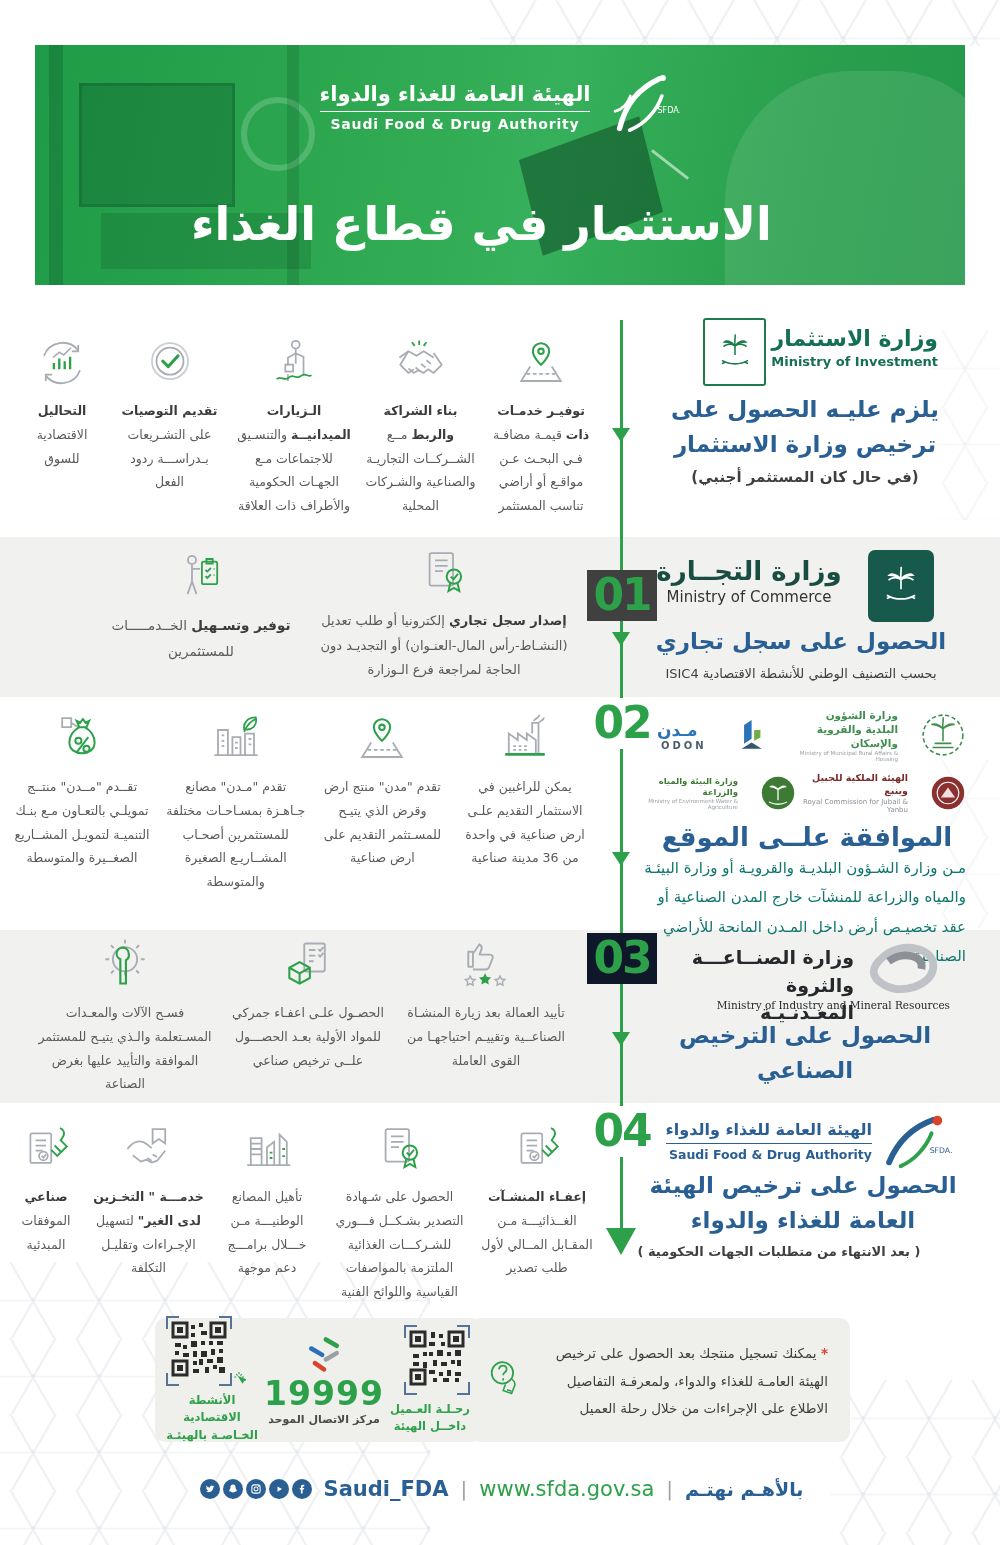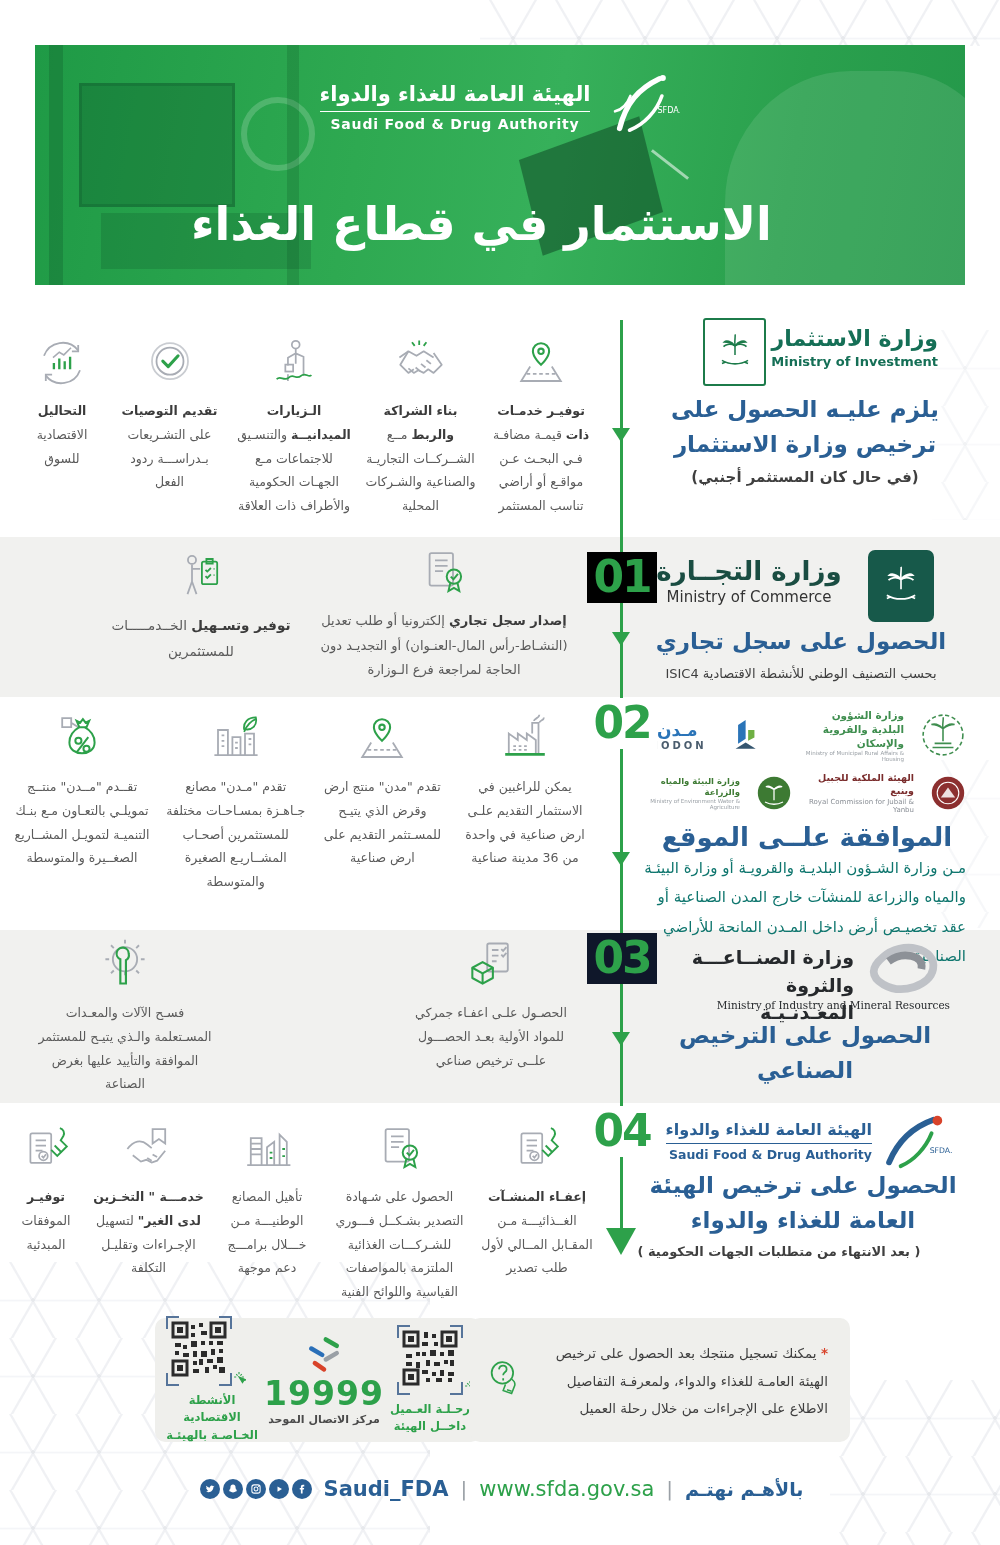--- a/index.html
+++ b/index.html
@@ -28,21 +28,21 @@
   .num{position:absolute;left:587px;width:70px;text-align:center;font-size:44px;font-weight:bold;color:#2da14a;line-height:1.15;letter-spacing:-2px;z-index:5;}
   
   .items{position:absolute;display:flex;justify-content:space-between;z-index:2;}
   .item{display:flex;flex-direction:column;align-items:center;text-align:center;}
   .icn{height:58px;display:flex;align-items:flex-end;justify-content:center;margin-bottom:9px;}
   .txt{font-size:12.5px;line-height:1.9;color:#5a5a5a;}
   .txt b{color:#3b3b3b;}
   .h-blue{color:#2a5f94;font-weight:bold;text-align:center;line-height:1.5;z-index:2;}
   .subnote{color:#3f3f3f;text-align:center;z-index:2;}
   .mname-ar{font-weight:bold;color:#156f56;}
-  .logoblock{display:flex;align-items:center;gap:16px;}
+  .logoblock{display:flex;align-items:center;gap:22px;}
   .cap-ar{font-weight:bold;line-height:1.35;}
   
   .gbox{position:absolute;background:#efefec;border-radius:10px;z-index:2;}
   .qrlabel{color:#2da14a;font-weight:bold;font-size:11.5px;line-height:1.5;text-align:center;margin-top:6px;}
   .qrwrap{position:relative;padding:5px;}
   .corner{position:absolute;width:11px;height:11px;border:0 solid #56749a;}
   .c-tl{left:0;top:0;border-left-width:2px;border-top-width:2px;}
   .c-tr{right:0;top:0;border-right-width:2px;border-top-width:2px;}
   .c-bl{left:0;bottom:0;border-left-width:2px;border-bottom-width:2px;}
   .c-br{right:0;bottom:0;border-right-width:2px;border-bottom-width:2px;}
@@ -93,21 +93,21 @@
     </div>
     <div class="banner-title" dir="rtl">الاستثمار في قطاع الغذاء</div>
   </div>
 
   <div class="vline"></div>
   <div class="ah" style="top:428px"></div>
   <div class="ah" style="top:632px"></div>
   <div class="ah" style="top:852px"></div>
   <div class="ah" style="top:1032px"></div>
   <div class="ah ah-big" style="top:1228px"></div>
-  <div class="num" style="top:552px;background:#000000">01</div>
+  <div class="num" style="top:570px;background:#404040">01</div>
   <div class="num" style="top:698px;background:#fff">02</div>
   <div class="num" style="top:933px;background:#0f172a">03</div>
   <div class="num" style="top:1106px;background:#fff">04</div>
 
   <div class="abs" style="left:703px;top:318px;width:59px;height:64px;border:2.5px solid #1c7b4a;border-radius:3px;background:#fff;display:flex;align-items:center;justify-content:center;z-index:2">
     <svg width="46" height="52" viewBox="0 0 60 60" fill="none" stroke="#1c7b4a" stroke-width="2">
       <path d="M30 22v12"></path>
         <path d="M30 22c-5-7-12-7-14-5 5 0 9 1 14 5z" fill="#1c7b4a"></path>
       <path d="M30 22c5-7 12-7 14-5-5 0-9 1-14 5z" fill="#1c7b4a"></path>
       <path d="M30 22c-1-8 1-13 0-15M30 22c-7-4-13-1-15 1M30 22c7-4 13-1 15 1"></path>
@@ -365,20 +365,35 @@
     <svg width="92" height="64" viewBox="0 0 92 66" fill="none">
       <path d="M24 20C44 2 80 10 76 32c-3 17-32 27-51 16C11 40 12 30 24 20z" stroke="#bfc2c7" stroke-width="8"></path>
       <path d="M30 24c15-11 37-6 34 8" stroke="#8d9197" stroke-width="8"></path>
     </svg>
   </div>
   <div class="abs" dir="rtl" style="left:686px;top:944px;width:168px;text-align:right;font-size:19px;font-weight:bold;color:#26292c;line-height:1.45;z-index:2">وزارة الصنــاعـــة والثروة المعـدنـيـة</div>
   <div class="abs" style="left:650px;top:999px;width:300px;text-align:right;font-size:10.5px;color:#26292c;font-family:'DejaVu Serif','Liberation Serif',serif;z-index:2">Ministry of Industry and Mineral Resources</div>
   <div class="abs h-blue" dir="rtl" style="left:650px;top:1018px;width:310px;font-size:23px">الحصول على الترخيص الصناعي</div>
 
   <div class="items" dir="rtl" style="left:36px;top:934px;width:534px">
+    <div class="item" style="width:168px">
+      <span class="icn">
+        <svg width="56" height="58" viewBox="0 0 60 60" fill="none">
+            <g stroke="#a8acb4" stroke-width="2" stroke-linejoin="round">
+              <path d="M16 34V18h-5v16h5zM16 20l7-10c2 1 3 3 2 6l-2 5h11c2.5 0 4 2 3 4l-3.5 9c-.6 1.8-2 3-4 3H16"></path>
+            </g>
+            <g stroke="#a8acb4" stroke-width="1.5" fill="none">
+              <path d="M13 44l1.6 3.2 3.6.5-2.6 2.5.6 3.5-3.2-1.7-3.2 1.7.6-3.5-2.6-2.5 3.6-.5z"></path>
+              <path d="M45 44l1.6 3.2 3.6.5-2.6 2.5.6 3.5-3.2-1.7-3.2 1.7.6-3.5-2.6-2.5 3.6-.5z"></path>
+            </g>
+            <path d="M29 41l2 4 4.5.6-3.2 3.1.7 4.4-4-2.1-4 2.1.7-4.4-3.2-3.1 4.5-.6z" fill="#2da14a"></path>
+          </svg>
+      </span>
+      <div class="txt" dir="rtl"><span>تأييد العمالة بعد زيارة المنشـاة الصناعــية وتقييـم احتياجهـا من القوى العاملة</span></div>
+    </div>
     <div class="item" style="width:158px">
       <span class="icn">
         <svg width="56" height="56" viewBox="0 0 60 60" fill="none">
             <g stroke="#a8acb4" stroke-width="2">
               <rect x="26" y="8" width="22" height="30" rx="2"></rect>
               <path d="M31 15h7M31 21h7M31 27h5"></path>
               <path d="M41 14l2 2 3.5-4M41 20l2 2 3.5-4"></path>
             </g>
             <g stroke="#2da14a" stroke-width="2.2" stroke-linejoin="round">
               <path d="M10 34l11-6 11 6-11 6z"></path>
@@ -486,21 +501,21 @@
               <path d="M18 20h12M18 26h12M18 32h8"></path>
               <circle cx="27" cy="38" r="5"></circle>
               <path d="M25 38l2 2 3-4"></path>
             </g>
             <g stroke="#2da14a" stroke-width="2.2">
               <path d="M46 6c4 1 6 5 4 9l-3 5 7 7-11 11-7-7"></path>
               <path d="M40 26l8 8"></path>
             </g>
           </svg>
       </span>
-      <div class="txt" dir="rtl"><b>توفيـر</b> <span>الموفقات المبدئية</span></div>
+      <div class="txt" dir="rtl"><b>صناعي</b> <span>الموفقات المبدئية</span></div>
     </div>
   </div>
 
   <div class="gbox" style="left:155px;top:1318px;width:310px;height:124px;display:flex;align-items:center;justify-content:space-around;padding:0 8px">
     <div style="display:flex;flex-direction:column;align-items:flex-start">
       <div class="qrwrap">
         <span class="corner c-tl"></span><span class="corner c-tr"></span><span class="corner c-bl"></span><span class="corner c-br"></span>
         <svg width="56" height="56" viewBox="0 0 56 56">
           <path d="M2 2h14v14H2zM40 2h14v14H40zM2 40h14v14H2z" fill="none" stroke="#2b2b2b" stroke-width="3"></path>
           <path fill="#2b2b2b" d="M6 6h6v6H6zM44 6h6v6h-6zM6 44h6v6H6zM20 4h4v4h-4zM28 2h4v4h-4zM20 12h4v4h-4zM30 10h6v4h-6zM20 20h6v6h-6zM30 20h4v4h-4zM38 20h4v4h-4zM46 20h6v4h-6zM4 22h6v4H4zM12 24h4v4h-4zM4 30h4v4H4zM12 32h6v4h-6zM22 30h4v6h-4zM30 30h6v6h-6zM40 28h4v6h-4zM48 28h4v4h-4zM22 40h4v4h-4zM28 38h4v6h-4zM36 38h6v4h-6zM46 36h6v6h-6zM22 48h6v4h-6zM34 46h4v6h-4zM42 44h4v4h-4zM48 46h6v6h-6z"></path>
@@ -517,21 +532,21 @@
     <div style="display:flex;flex-direction:column;align-items:center">
       <svg width="44" height="40" viewBox="0 0 48 44" fill="none" stroke-linecap="round">
         <path d="M26 6l12 7" stroke="#2da14a" stroke-width="5"></path>
         <path d="M10 16l12 7" stroke="#2a6fb8" stroke-width="5"></path>
         <path d="M26 28l12-7" stroke="#9aa0a6" stroke-width="5"></path>
         <path d="M14 32l10 7" stroke="#d8432a" stroke-width="5"></path>
       </svg>
       <div style="font-size:33px;font-weight:bold;color:#2da14a;letter-spacing:1px">19999</div>
       <div dir="rtl" style="font-size:11px;font-weight:bold;color:#4a4a4a">مركز الاتصال الموحد</div>
     </div>
-    <div style="display:flex;flex-direction:column;align-items:center">
+    <div style="display:flex;flex-direction:column;align-items:flex-end">
       <div class="qrwrap">
         <span class="corner c-tl"></span><span class="corner c-tr"></span><span class="corner c-bl"></span><span class="corner c-br"></span>
         <svg width="56" height="56" viewBox="0 0 56 56">
           <path d="M2 2h14v14H2zM40 2h14v14H40zM2 40h14v14H2z" fill="none" stroke="#2b2b2b" stroke-width="3"></path>
           <path fill="#2b2b2b" d="M6 6h6v6H6zM44 6h6v6h-6zM6 44h6v6H6zM22 2h4v6h-4zM30 4h4v4h-4zM20 12h6v4h-6zM32 12h4v4h-4zM20 22h4v4h-4zM28 20h6v6h-6zM38 22h4v4h-4zM46 20h6v6h-6zM4 24h6v4H4zM14 22h4v4h-4zM4 32h6v4H4zM14 32h4v6h-4zM24 30h4v6h-4zM32 32h6v4h-6zM42 30h4v4h-4zM48 30h4v6h-4zM20 40h6v4h-6zM30 42h4v4h-4zM38 40h4v6h-4zM46 42h6v4h-6zM24 48h4v4h-4zM34 48h6v4h-6zM46 48h4v4h-4z"></path>
         </svg>
         <svg width="14" height="14" viewBox="0 0 20 20" style="position:absolute;right:-14px;bottom:2px">
             <g stroke="#2da14a" stroke-width="1.6" fill="none">
               <path d="M3 10h3M14 10h3M10 3v3M6 6l2 2M14 6l-2 2"></path>
               <path d="M10 10l5 8 2-3 3-1z" fill="#2da14a"></path>

